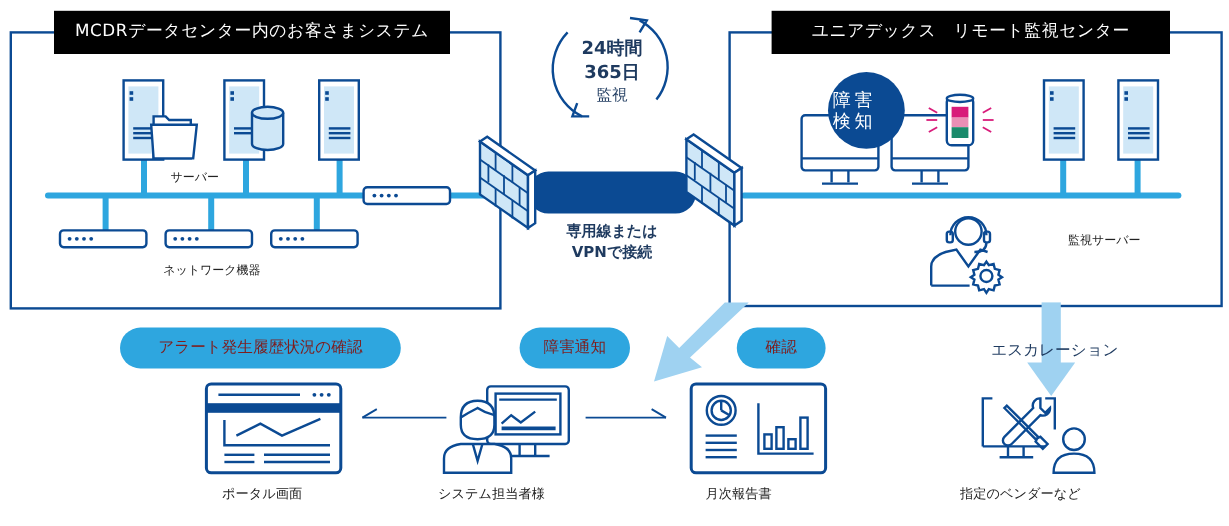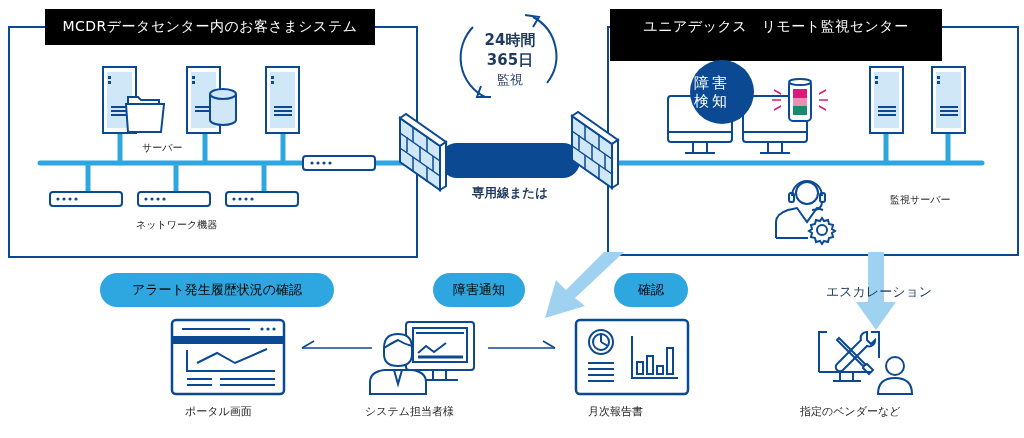--- a/index.html
+++ b/index.html
@@ -3,21 +3,21 @@
 <meta charset="utf-8">
 <style>
   html, body { margin:0; padding:0; background:#fff; }
   body { width:1024px; height:438px; position:relative; overflow:hidden;
          font-family:"DejaVu Sans", sans-serif; color:#1e3a5f; }
   .abs { position:absolute; }
   .panel { position:absolute; border:2px solid #0b4a93; background:#fff; }
   .panel-title { position:absolute; background:#000000; color:#fff;
                  font-size:14px; text-align:center; line-height:34px; letter-spacing:0.5px; }
   .small-label { position:absolute; font-size:10px; color:#222; white-space:nowrap; }
-  .pill { position:absolute; background:#2ea6df; color:#000000; border-radius:18px;
+  .pill { position:absolute; background:#2ea6df; color:#7f1d1d; border-radius:18px;
           font-size:13px; text-align:center; line-height:34px; white-space:nowrap; }
   .center-text { position:absolute; font-size:12.5px; color:#1e3a5f; text-align:center; line-height:17px;font-weight:bold; }
   .bottom-label { position:absolute; font-size:11px; color:#222; text-align:left; white-space:nowrap; }
   svg { position:absolute; overflow:visible; }
 </style>
 </head>
 <body>
 
 <div class="panel" style="left:8px; top:26px; width:406px; height:228px;"></div>
 <div class="panel-title" style="left:45px; top:9px; width:330px; height:36px;">MCDRデータセンター内のお客さまシステム</div>
@@ -98,21 +98,21 @@
     <circle cx="234" cy="199" r="1.6" fill="#0b4a93"></circle>
       <circle cx="240" cy="199" r="1.6" fill="#0b4a93"></circle>
       <circle cx="246" cy="199" r="1.6" fill="#0b4a93"></circle>
       <circle cx="252" cy="199" r="1.6" fill="#0b4a93"></circle>
   </g>
 </svg>
 <div class="small-label" style="left:142px; top:141px;">サーバー</div>
 <div class="small-label" style="left:136px; top:218px;">ネットワーク機器</div>
 
 <div class="panel" style="left:607px; top:26px; width:408px; height:226px;"></div>
-<div class="panel-title" style="left:610px; top:9px; width:332px; height:52px;">ユニアデックス　リモート監視センター</div>
+<div class="panel-title" style="left:643px; top:9px; width:332px; height:36px;">ユニアデックス　リモート監視センター</div>
 
 <svg style="left:600px; top:0;" width="424" height="260">
   <line x1="20" y1="163" x2="382" y2="163" stroke="#2ea6df" stroke-width="5" stroke-linecap="round"></line>
   <line x1="286" y1="132" x2="286" y2="163" stroke="#2ea6df" stroke-width="5"></line>
   <line x1="348" y1="132" x2="348" y2="163" stroke="#2ea6df" stroke-width="5"></line>
 
   <g>
     <rect x="68" y="96" width="64" height="46" rx="3" fill="#fff" stroke="#0b4a93" stroke-width="2"></rect>
     <line x1="68" y1="132" x2="132" y2="132" stroke="#0b4a93" stroke-width="2"></line>
     <line x1="93" y1="142" x2="93" y2="152" stroke="#0b4a93" stroke-width="2"></line>
@@ -230,20 +230,21 @@
       <line x1="199" y1="35" x2="199" y2="50"></line>
         <line x1="212" y1="44" x2="212" y2="60"></line>
         <line x1="225" y1="54" x2="225" y2="69"></line>
       <line x1="205" y1="55" x2="205" y2="70"></line>
         <line x1="219" y1="65" x2="219" y2="80"></line>
     </g>
   </g>
 </svg>
 <div class="center-text" style="left:450px; top:184px; width:120px; font-size:12.5px;">
   <div>専用線または</div>
+  <div>VPNで接続</div>
 </div>
 
 <svg style="left:0; top:0;" width="1024" height="438">
 
   <g>
     <polygon points="604,252 624,252 575,298 585,306 545,318 556,280 566,290" fill="#9fd2f1"></polygon>
   </g>
 
   <g>
     <rect x="868" y="252" width="16" height="52" fill="#9fd2f1"></rect>

